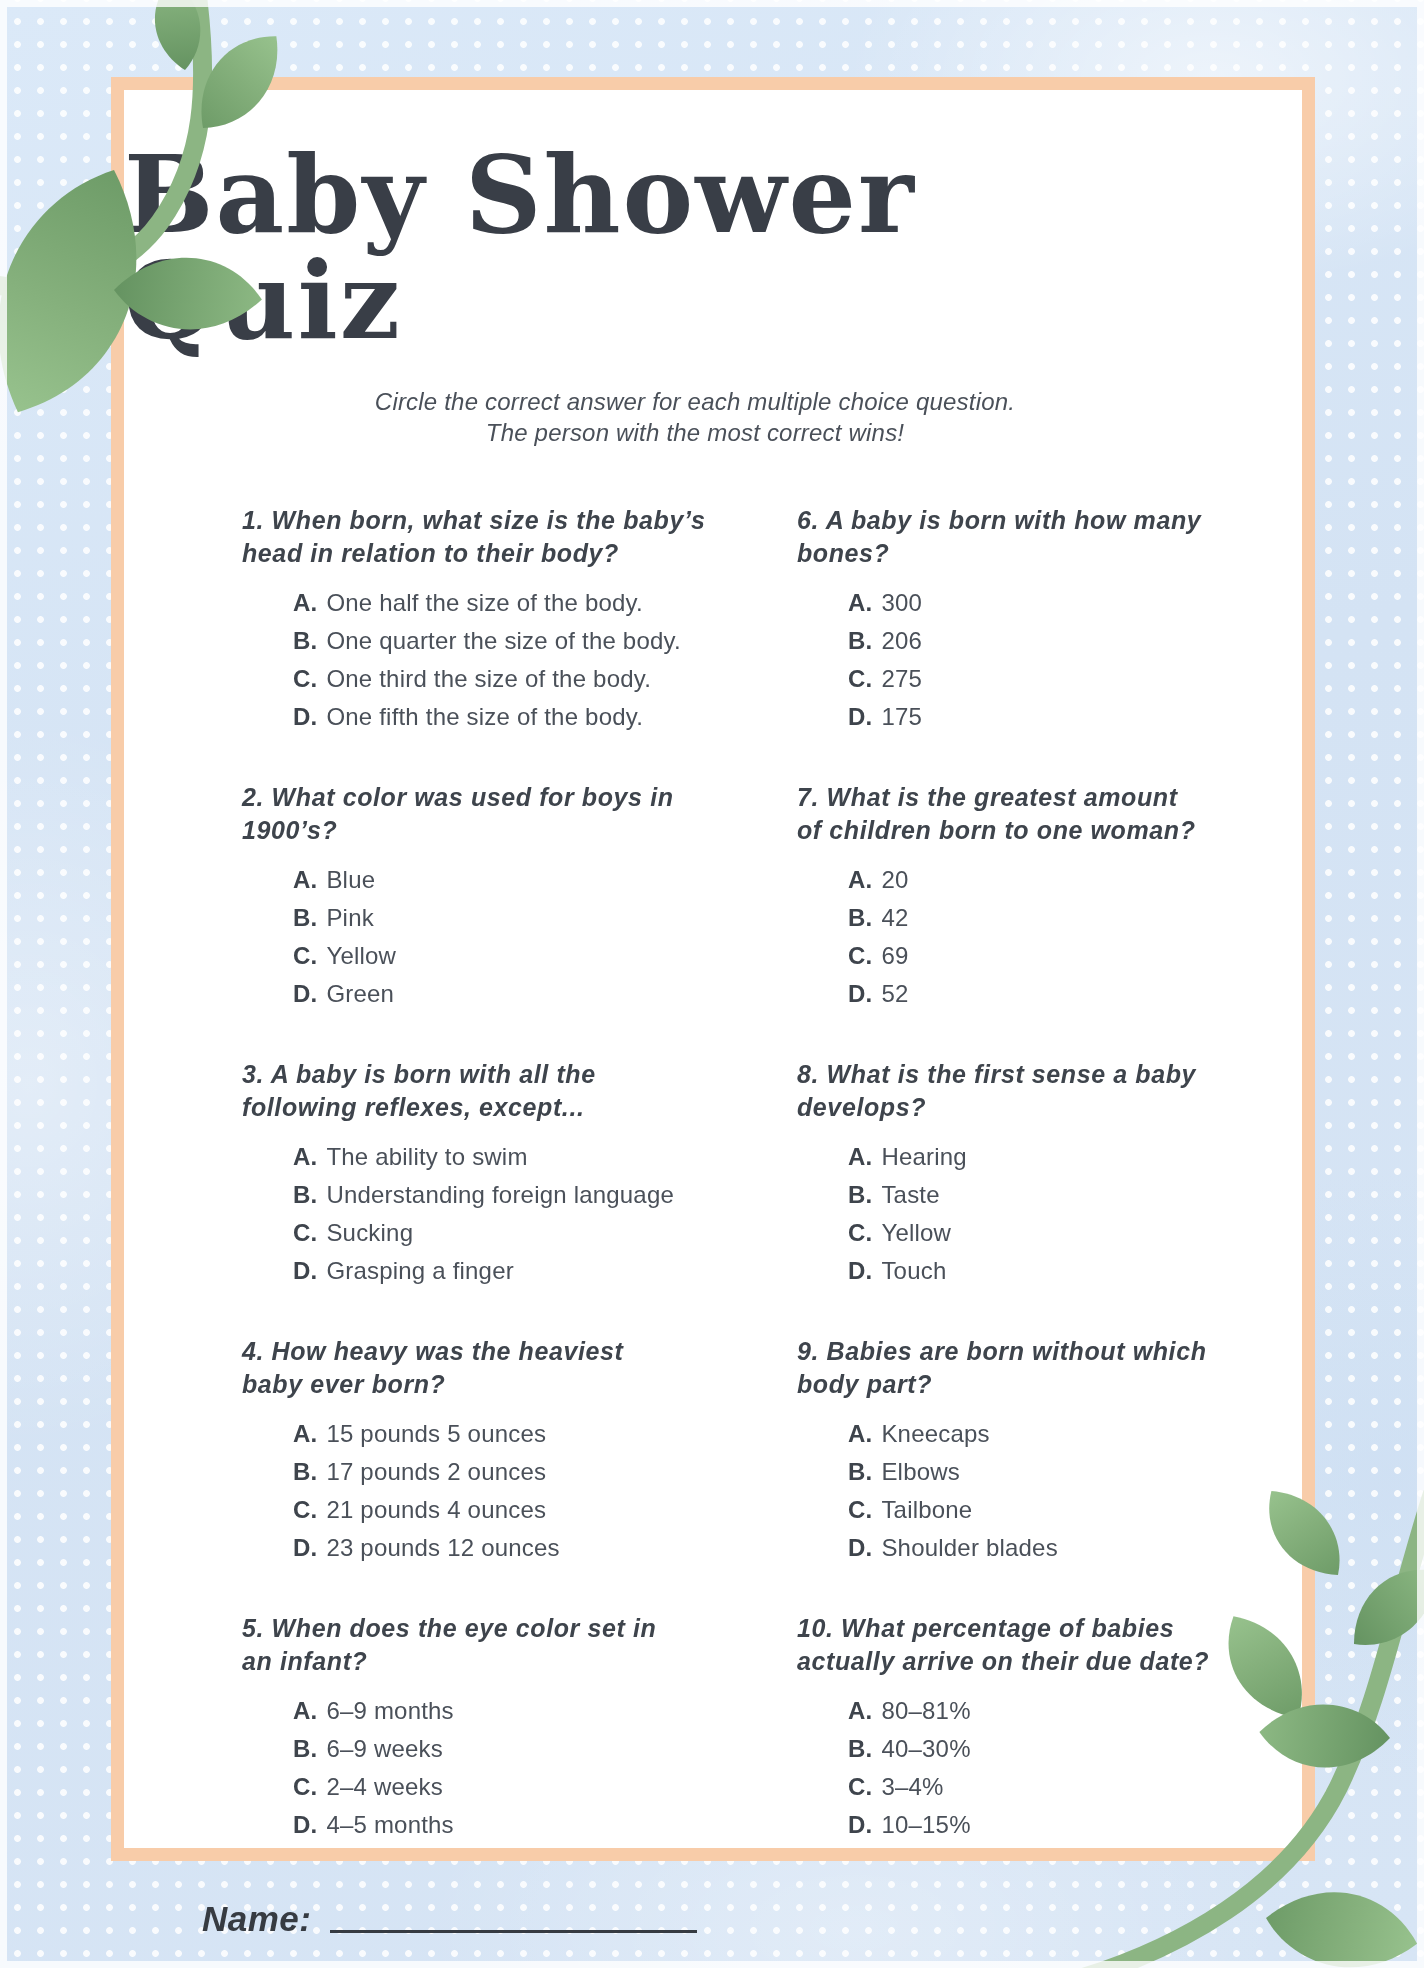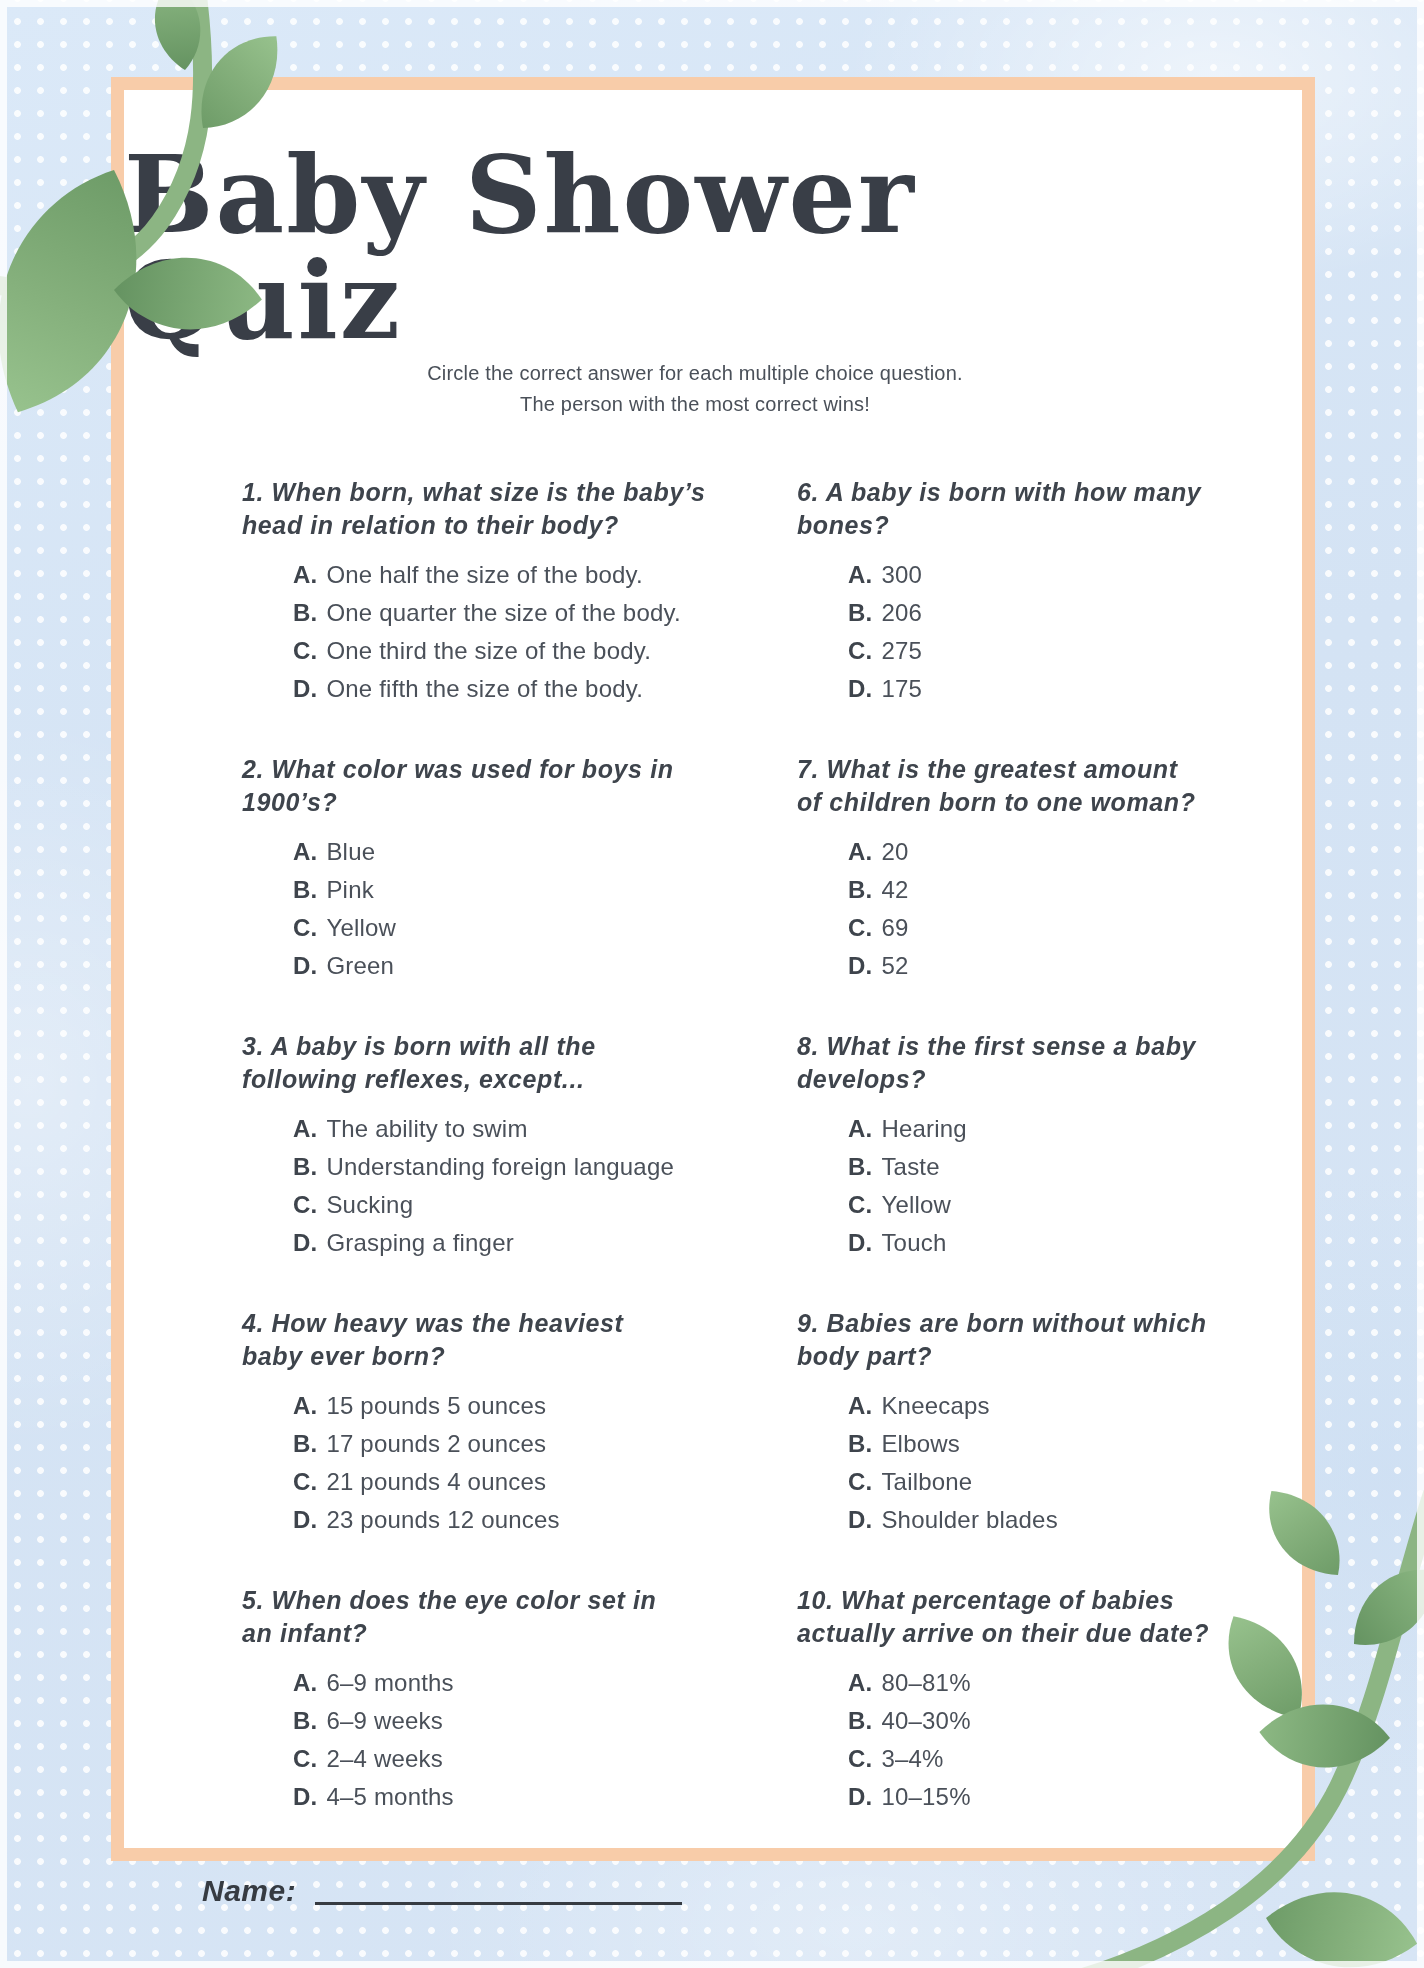--- a/index.html
+++ b/index.html
@@ -22,34 +22,34 @@
   .frame {
     position:absolute; left:111px; top:77px; width:1204px; height:1784px;
     box-sizing:border-box; border:13px solid #F8CCA9; background:#ffffff; z-index:1;
   }
   .content { position:absolute; left:124px; top:90px; width:1178px; height:1758px; z-index:2; }
   .title {
     margin:52px 70px 0 0; text-align:left;
     font-family:"DejaVu Serif", serif; font-weight:bold;
     font-size:106px; line-height:106px; letter-spacing:2px; color:#393E47;
   }
-  .subtitle { margin:4px 36px 0 0; text-align:center; color:#4A5059;
-    font-size:20px; line-height:31px; letter-spacing:.2px; }
+  .subtitle { margin:32px 36px 0 0; text-align:center; color:#4A5059;
+    font-size:24px; line-height:31px; letter-spacing:.2px;font-style:italic; }
   .quiz { display:grid; grid-template-columns:555px auto; padding-left:118px; margin-top:56px; }
   .q { height:277px; }
   .q-head { margin:0; font-style:italic; font-weight:bold; font-size:25px; line-height:33px;
     letter-spacing:.6px; color:#3E444C; }
   .q-line { display:block; white-space:nowrap; }
   .opts { list-style:none; margin:14px 0 0 0; padding:0 0 0 51px; }
   .opts li { display:flex; align-items:baseline; font-size:24px; line-height:38px;
     letter-spacing:.2px; color:#4A5059; white-space:nowrap; }
   .opts .letter { font-weight:bold; color:#3E444C; margin-right:9px; }
   .footer-row { display:grid; grid-template-columns:555px auto; padding-left:78px; margin-top:10px; }
   .fill { display:flex; align-items:flex-end; height:40px; }
-  .fill-label { font-style:italic; font-weight:bold; font-size:30px; line-height:40px;
+  .fill-label { font-style:italic; font-weight:bold; font-size:35px; line-height:40px;
     letter-spacing:.5px; color:#363B42; }
   .fill-line { height:1px; border-bottom:3px solid #363B42; margin:0 0 6px 19px; }
   .name-line  { width:367px; }
   .total-line { width:369px; margin-left:25px; }
   .vines { position:absolute; left:0; top:0; z-index:3; pointer-events:none; }
   .edge { position:absolute; inset:0; border:7px solid rgba(255,255,255,.8); z-index:4; pointer-events:none; }
 </style>
 </head>
 <body>
 

